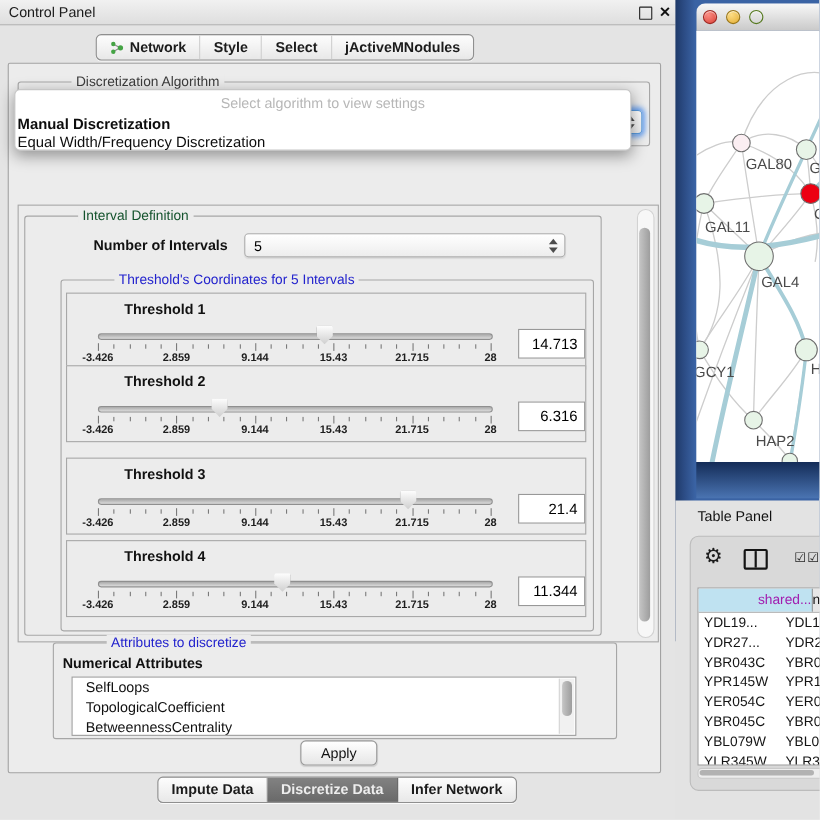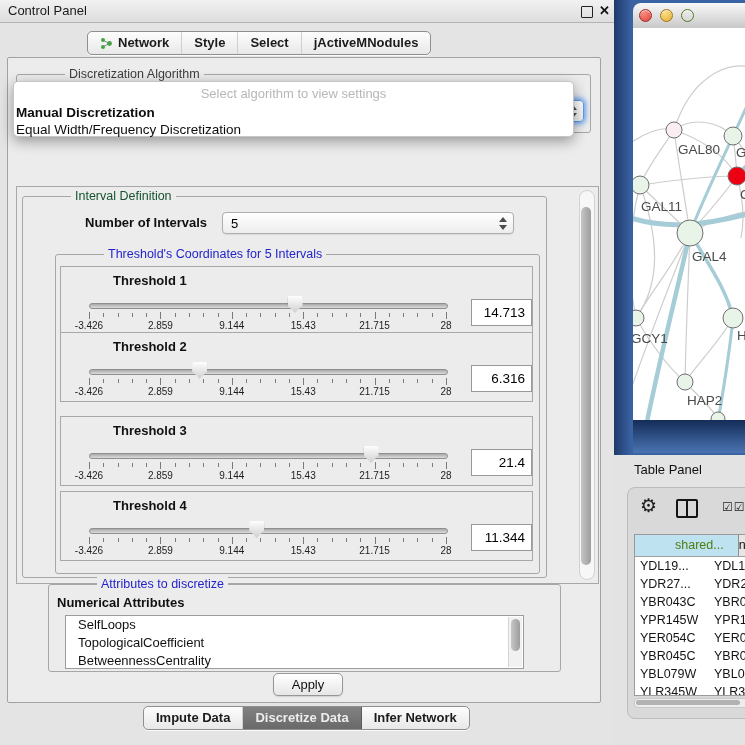--- a/index.html
+++ b/index.html
@@ -52,21 +52,21 @@
   
   .th-row{position:absolute;width:471px;height:68px;border:1px solid #a8a8a8;background:#ececec;}
   .th-label{position:absolute;left:13px;top:6px;font-size:13px;font-weight:bold;color:#111;margin-left:39px;}
   .track{position:absolute;left:28px;top:36px;width:357px;height:4px;border:1px solid #8f8f8f;border-radius:3px;background:linear-gradient(#a9a9a9,#dcdcdc);}
   .thumb{position:absolute;top:29px;width:15px;height:17px;background:linear-gradient(#fefefe,#cfcfcf);clip-path:polygon(8% 0,92% 0,100% 12%,100% 55%,50% 100%,0 55%,0 12%);filter:drop-shadow(0 0 1px #808080);}
   .ruler{position:absolute;left:28px;top:45px;width:357px;height:8px;}
   .tick{position:absolute;width:1px;background:#7a7a7a;}
   .tick.minor{height:4px;top:1px;}
   .tick.major{height:7px;top:0;}
   .scale-labels{position:absolute;left:28px;top:53px;width:357px;height:11px;}
-  .scale-lab{position:absolute;transform:translateX(-50%);font-size:10px;font-weight:normal;color:#1d1d1d;white-space:nowrap;}
+  .scale-lab{position:absolute;transform:translateX(-50%);font-size:10px;font-weight:bold;color:#1d1d1d;white-space:nowrap;}
   .val-box{position:absolute;left:410px;top:32px;width:53px;height:25px;background:#fff;border:1px solid #989898;font-size:13.5px;line-height:25px;text-align:right;padding-right:6px;box-sizing:content-box;}
 
   
   #attr-group{left:48px;top:584px;width:511px;height:86px;}
   #num-attr-label{position:absolute;left:8px;top:10px;font-size:13px;font-weight:bold;color:#101010;}
   #attr-list{position:absolute;left:16px;top:30px;width:457px;height:52px;background:#fff;border:1px solid #9c9c9c;overflow:hidden;}
   .attr-item{font-size:13px;line-height:18px;padding-left:12px;color:#111;white-space:nowrap;}
   #attr-vtrack{position:absolute;right:1px;top:1px;width:13px;height:50px;background:#f1f1f1;border-left:1px solid #d5d5d5;}
   #attr-vthumb{position:absolute;left:2px;top:2px;width:9px;height:32px;background:linear-gradient(90deg,#c6c6c6,#9d9d9d);border-radius:5px;}
 
@@ -85,21 +85,21 @@
   
   #tp-region{left:614px;top:455px;width:131px;height:290px;background:#e3e3e3;}
   #tp-title{position:absolute;left:20px;top:7px;font-size:13px;color:#111;}
   #tp-container{position:absolute;left:13px;top:32px;width:130px;height:230px;background:#d9d9d9;border:1px solid #bcbcbc;border-radius:8px 0 0 8px;}
   #gear-icon{position:absolute;left:12px;top:6px;font-size:19px;color:#1c1c1c;}
   #cols-icon{position:absolute;left:48px;top:11px;width:18px;height:15px;border:2px solid #141414;border-radius:2px;}
   #cols-icon::after{content:"";position:absolute;left:8px;top:0;width:2px;height:15px;background:#141414;}
   #checks-icon{position:absolute;left:94px;top:12px;font-size:12px;color:#222;letter-spacing:1px;white-space:nowrap;}
   #tp-table{position:absolute;left:6px;top:46px;width:130px;height:162px;background:#fff;border:1px solid #9a9a9a;overflow:hidden;box-sizing:border-box;}
   #tp-header{display:flex;height:21px;border-bottom:1px solid #9f9f9f;font-size:12.5px;}
-  .hcell1{width:75px;background:#bfe2f1;border-right:1px solid #8f8f8f;text-align:left;line-height:21px;color:#4d7c0f;padding-left:40px;}
+  .hcell1{width:75px;background:#bfe2f1;border-right:1px solid #8f8f8f;text-align:right;line-height:21px;color:#a21caf;padding-left:40px;}
   .hcell2{flex:1;background:#e6e6e6;text-align:center;line-height:21px;color:#111;}
   .trow{display:flex;height:18px;font-size:12.5px;}
   .tcell1{width:75px;padding-left:5px;line-height:18px;color:#141414;white-space:nowrap;overflow:hidden;box-sizing:border-box;}
   .tcell2{flex:1;padding-left:4px;line-height:18px;color:#141414;white-space:nowrap;overflow:hidden;}
   #tp-hscroll{position:absolute;left:6px;top:210px;width:125px;height:8px;background:#ededed;border:1px solid #c9c9c9;border-radius:4px;}
   #tp-hthumb{position:absolute;left:1px;top:1px;width:104px;height:5px;background:#b2b2b2;border-radius:3px;}
 
   svg text{font-family:"Liberation Sans",sans-serif;}
 </style>
 </head>

